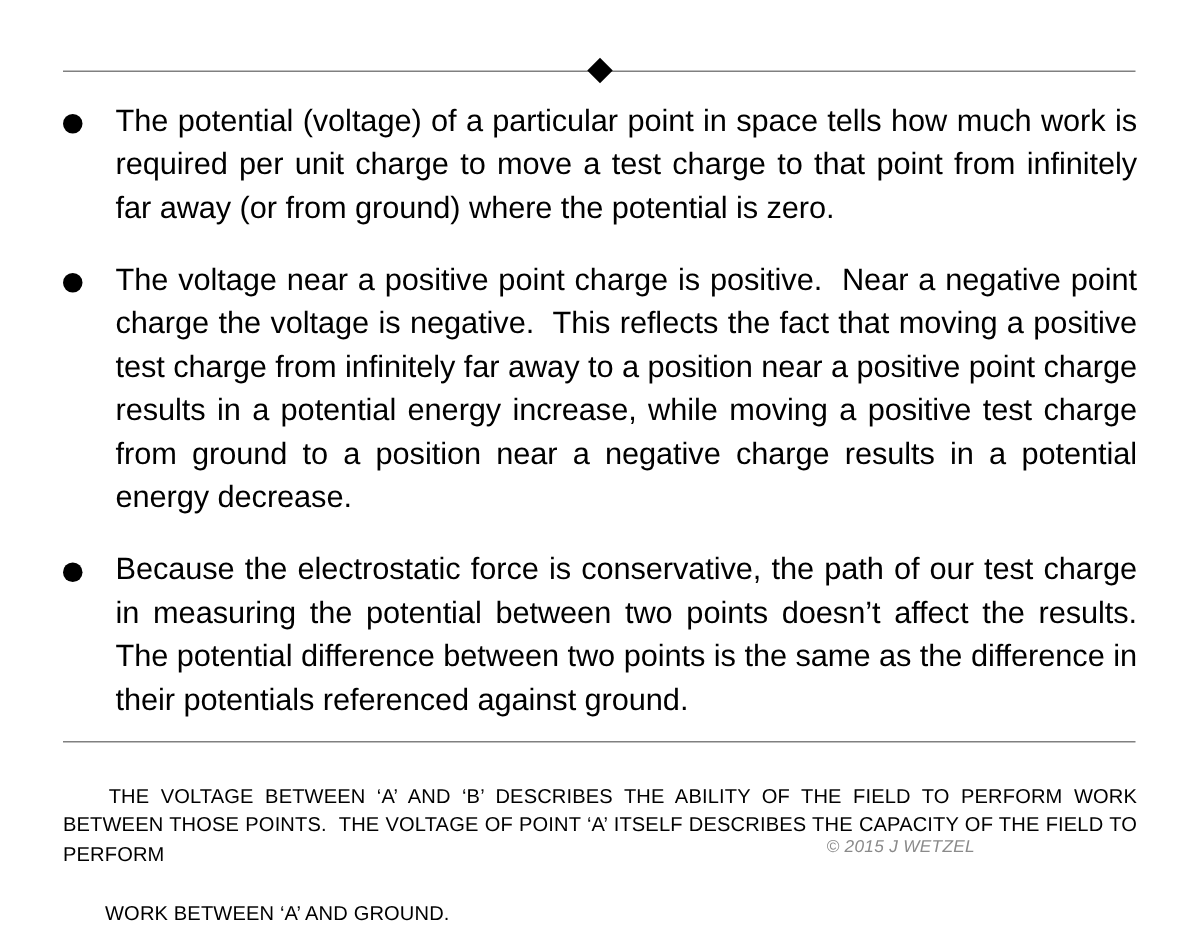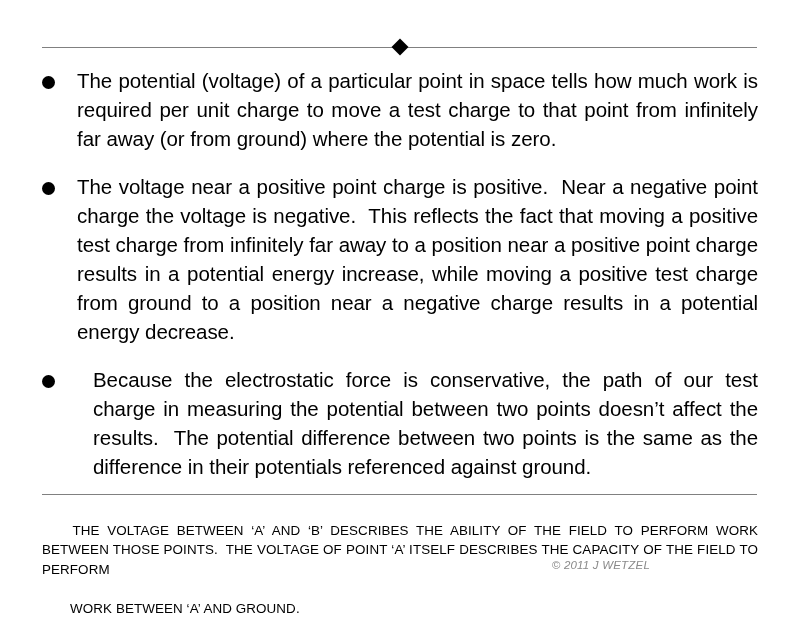--- a/index.html
+++ b/index.html
@@ -58,21 +58,20 @@
     top: 66px;
     width: 716px;
   }
   .bullet-row {
     display: flex;
     align-items: flex-start;
     margin-bottom: 19px;
   }
   .bullet-row:last-child {
     margin-bottom: 0;
-    gap: 16px;
   }
   .bullet-marker {
     flex: 0 0 auto;
     width: 35px;
     padding-top: 10px;
     box-sizing: border-box;
   }
   .bullet-marker .dot {
     width: 13px;
     height: 13px;
@@ -165,15 +164,15 @@
 
   </div>
 
   <div class="bottom-rule"></div>
 
   <div class="footer-caption">
     <span>THE VOLTAGE BETWEEN ‘A’ AND ‘B’ DESCRIBES THE ABILITY OF THE FIELD TO PERFORM WORK BETWEEN THOSE POINTS.  THE VOLTAGE OF POINT ‘A’ ITSELF DESCRIBES THE CAPACITY OF THE FIELD TO PERFORM</span>
     <div class="last-line">WORK BETWEEN ‘A’ AND GROUND.</div>
   </div>
 
-  <div class="copyright">© 2011 J WETZEL</div>
+  <div class="copyright">© 2015 J WETZEL</div>
 
 </div>
 
 </body></html>

